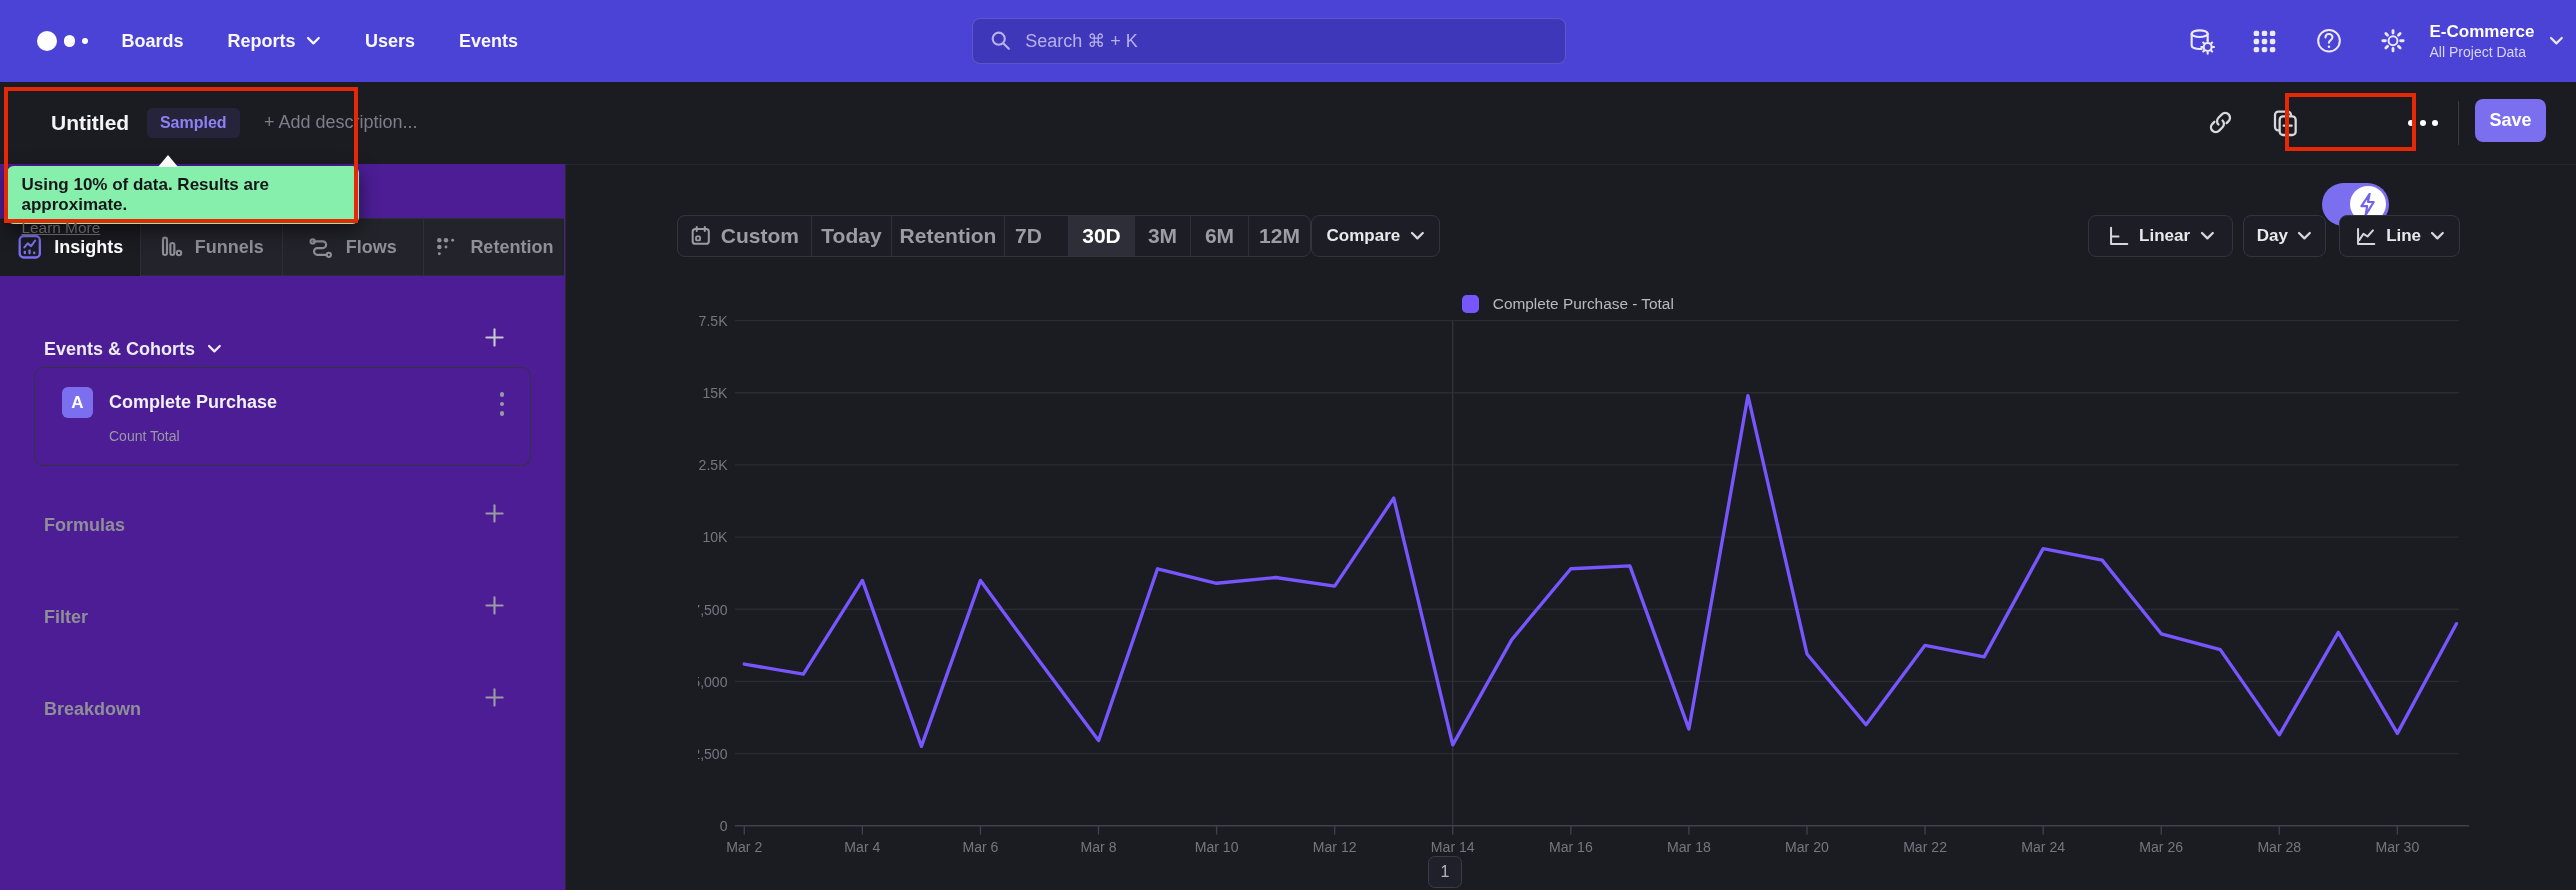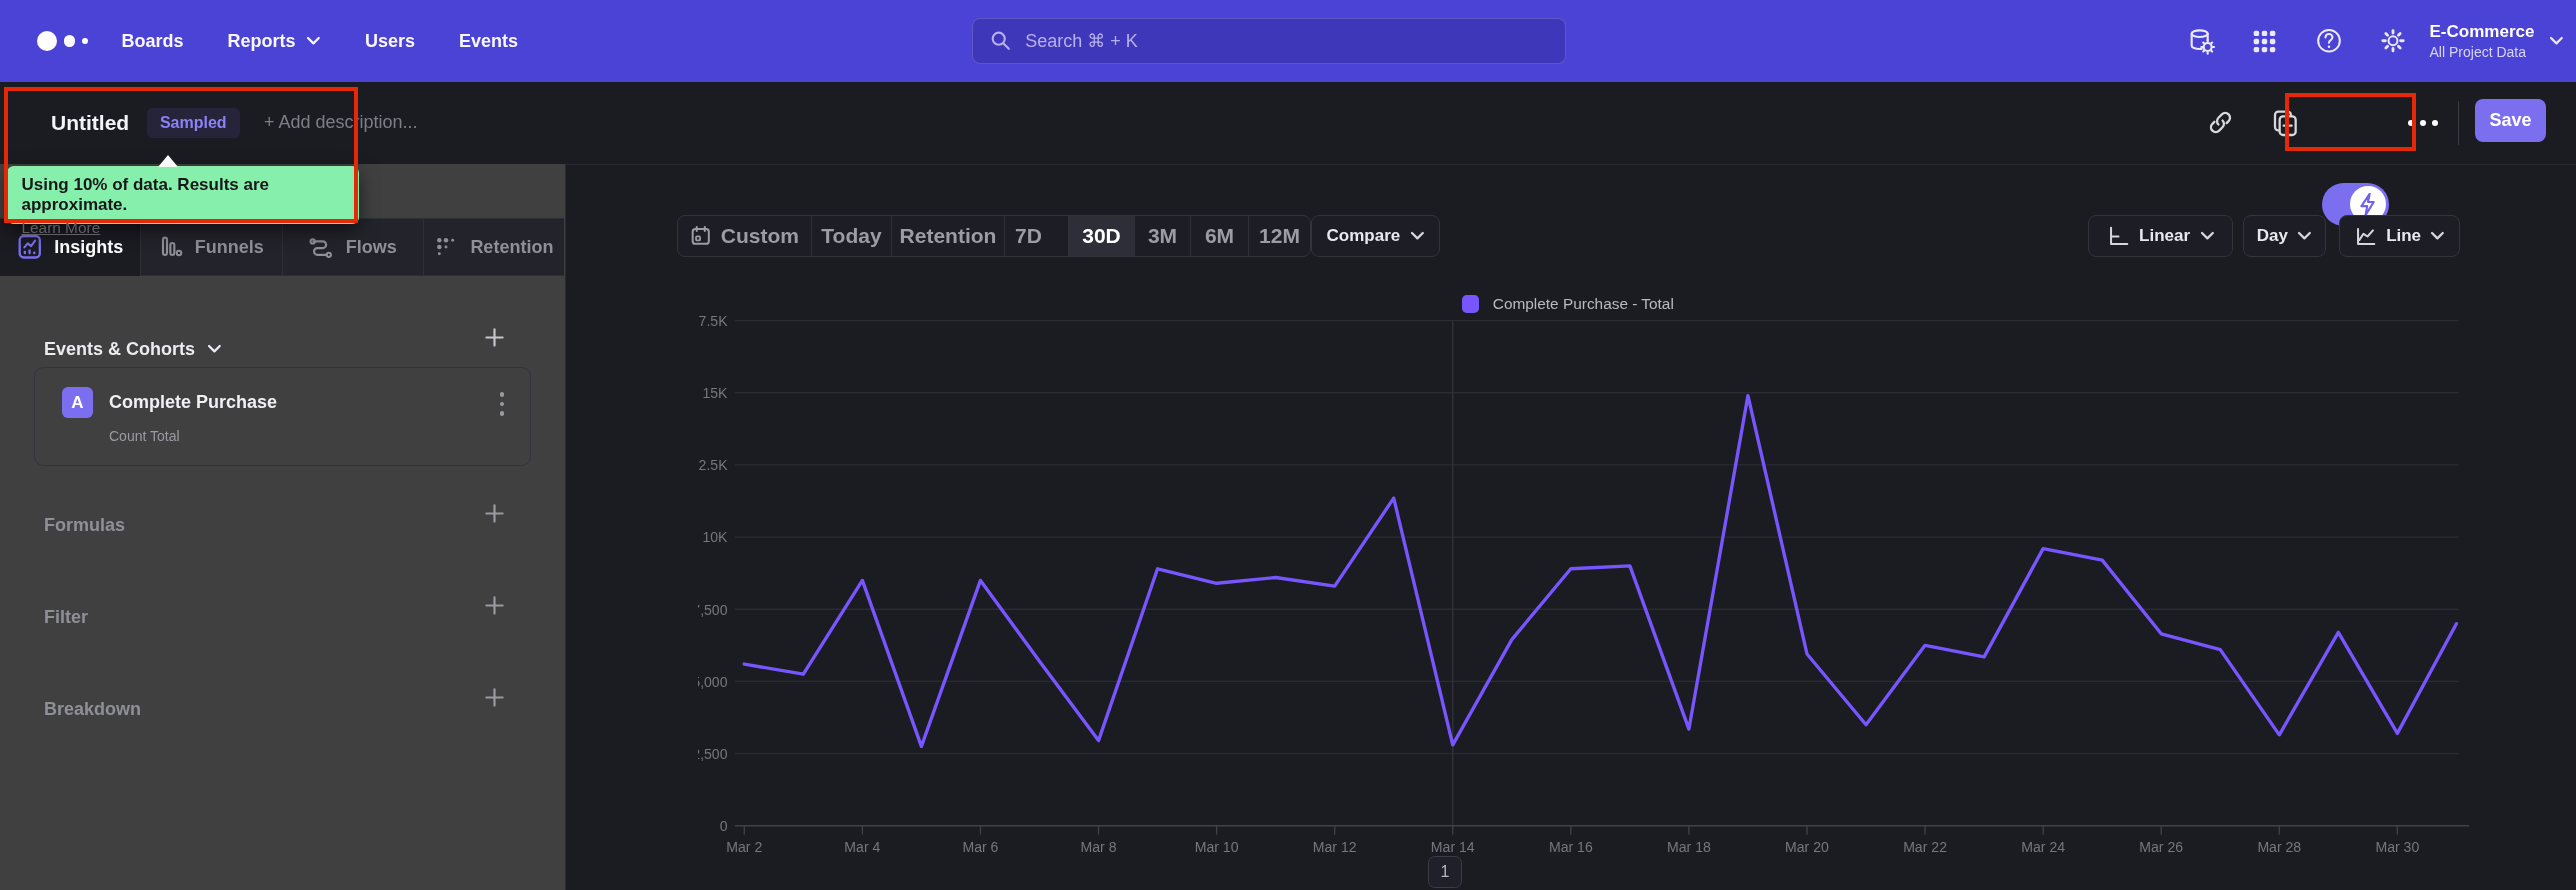--- a/index.html
+++ b/index.html
@@ -79,21 +79,21 @@
     border-left:10.7px solid transparent; border-right:10.7px solid transparent;
     border-bottom:12px solid #fafaf9;
   }
   .tooltip-line1 { color:#17171a; font-size:17px; font-weight:700; }
   .tooltip-link { display:inline-block; margin-top:4.7px; color:#5f5f64; font-size:15.4px; text-decoration:underline; cursor:pointer; }
   
   .annot { position:absolute; border:4px solid var(--annotation-red,#e52806); z-index:50; pointer-events:none; }
   .annot-1 { left:4px; top:87px; width:354px; height:136px; }
   .annot-2 { left:2285px; top:93px; width:131px; height:58px; }
   
-  .sidebar { position:absolute; left:0; top:164px; width:566px; height:726px; background:#404040; border-right:1.3px solid #2a2a33; }
+  .sidebar { position:absolute; left:0; top:164px; width:566px; height:726px; background:#4c1d95; border-right:1.3px solid #2a2a33; }
   .tab-row { position:absolute; left:0; top:54px; width:564px; height:58px; display:flex; border-top:1.3px solid #2e2e37; }
   .tab { flex:1 1 0; display:flex; align-items:center; justify-content:center; gap:12px;
          background:#23232b; border-bottom:1.3px solid #2e2e37; border-left:1.3px solid #2e2e37;
          color:#8f8f99; font-size:18px; font-weight:600; cursor:pointer; }
   .tab:first-child { border-left:none; }
   .tab.active { background:#1b1b22; border-bottom:1.3px solid transparent; color:#fff; }
   .side-row { position:absolute; left:0; width:564px; height:35px; display:flex; align-items:center;
               padding:0 58px 0 44px; justify-content:space-between; }
   .side-row .lbl { font-size:18px; font-weight:700; color:#ebebf0; display:flex; align-items:center; gap:12px;margin-top:23px; }
   .side-row .lbl.dim { color:#8f8f98; font-weight:600; }

